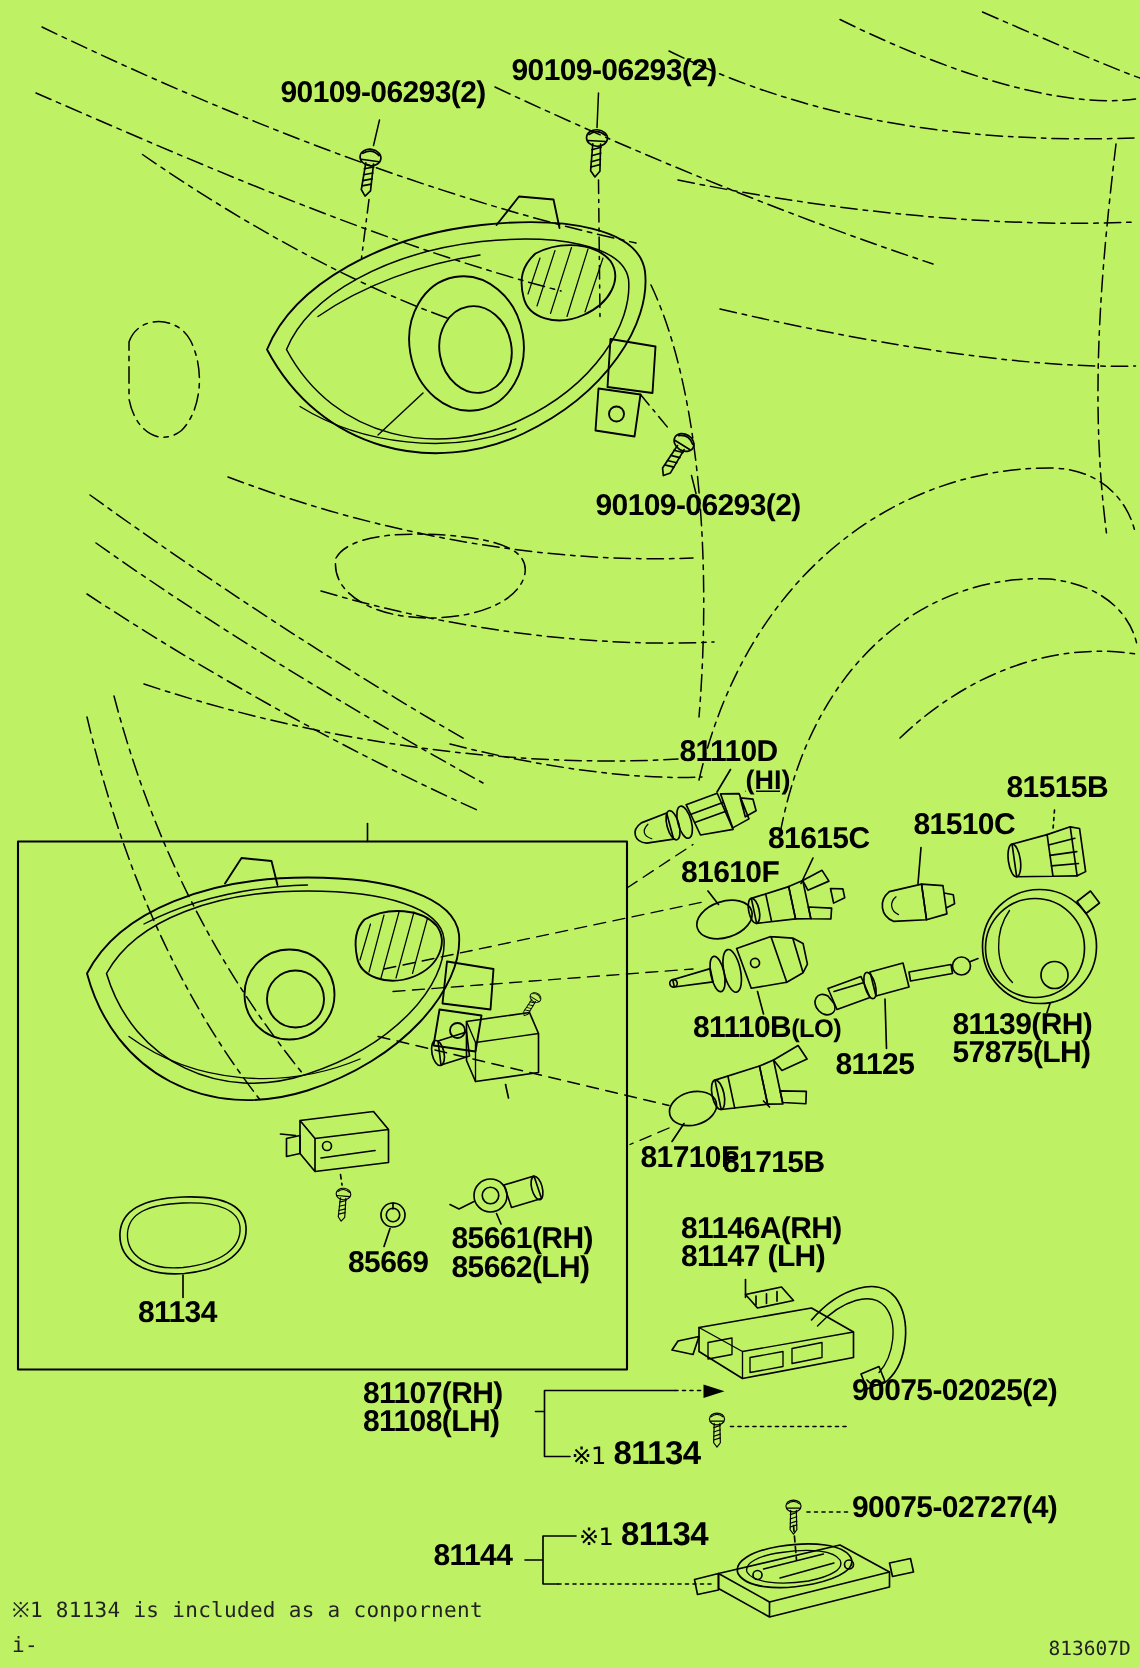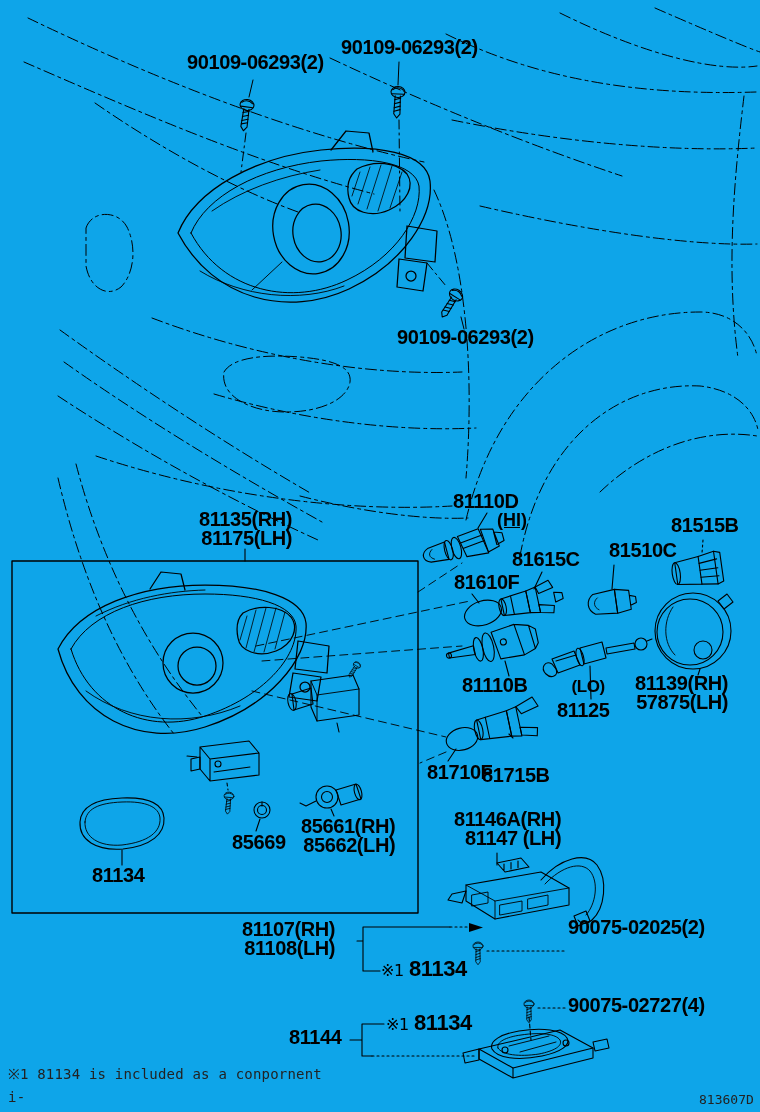--- a/index.html
+++ b/index.html
@@ -1,22 +1,22 @@
 <!DOCTYPE html>
 <html><head>
 <meta charset="utf-8">
 <style>
   html,body{margin:0;padding:0;background:#fff;}
-  .stage{position:relative;width:760px;height:1112px;background:#0ea5e9;overflow:hidden;
-         font-family:"Liberation Sans",sans-serif;color:#000;text-align:right;}
+  .stage{position:relative;width:760px;height:1112px;background:#bef264;overflow:hidden;
+         font-family:"Liberation Sans",sans-serif;color:#000;}
   svg.art{position:absolute;left:0;top:0;}
   .lbl{position:absolute;font:700 20px/19px "Liberation Sans",sans-serif;
        letter-spacing:-0.4px;white-space:nowrap;color:#000;}
   .lbl.two span{display:block;}
-  .lbl .subi{font-size:17px;margin-left:44px;}
+  .lbl .subi{font-size:17px;}
   .sub{position:absolute;font:700 18px/18px "Liberation Sans",sans-serif;white-space:nowrap;text-decoration:underline;}
   .ref .mark{font:400 16px "DejaVu Sans",sans-serif;}
   .ref .num{font:700 22px "Liberation Sans",sans-serif;letter-spacing:-0.4px;}
   .note{position:absolute;font:400 14px/20px "DejaVu Sans Mono",monospace;
         letter-spacing:0.2px;white-space:nowrap;color:#222;}
   .docid{position:absolute;font:400 13px "DejaVu Sans Mono",monospace;color:#222;}
 </style>
 </head>
 <body>
 
@@ -271,24 +271,20 @@
   <g>
     <path d="M350,1040 L362,1040 M362,1024 L362,1056 M362,1024 L384,1024 M362,1056 L372,1056"></path>
     <path stroke-dasharray="2 3" d="M372,1056 L477,1056"></path>
   </g>
 </svg>
 
 <div class="lbl" style="left:187px;top:53px">90109-06293(2)</div>
 <div class="lbl" style="left:341px;top:38px">90109-06293(2)</div>
 <div class="lbl" style="left:397px;top:328px">90109-06293(2)</div>
 
-<div class="lbl two" style="left:199px;top:510px">
-  <span>81135(RH)</span>
-  <span>81175(LH)</span>
-</div>
 
 <div class="lbl" style="left:453px;top:492px">81110D</div>
 <div class="sub" style="left:497px;top:511px">(HI)</div>
 
 <div class="lbl" style="left:671px;top:516px">81515B</div>
 <div class="lbl" style="left:609px;top:541px">81510C</div>
 <div class="lbl" style="left:512px;top:550px">81615C</div>
 <div class="lbl" style="left:454px;top:573px">81610F</div>
 
 <div class="lbl" style="left:462px;top:676px">

